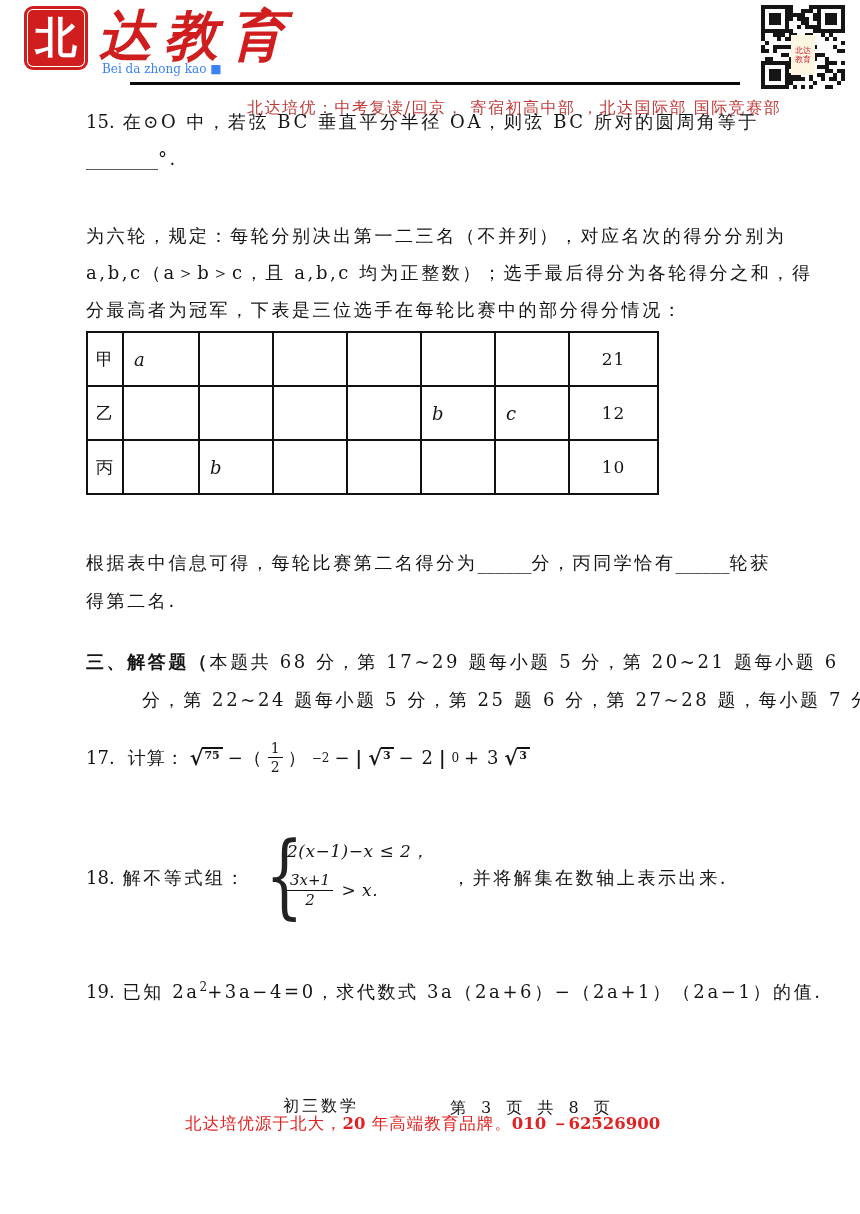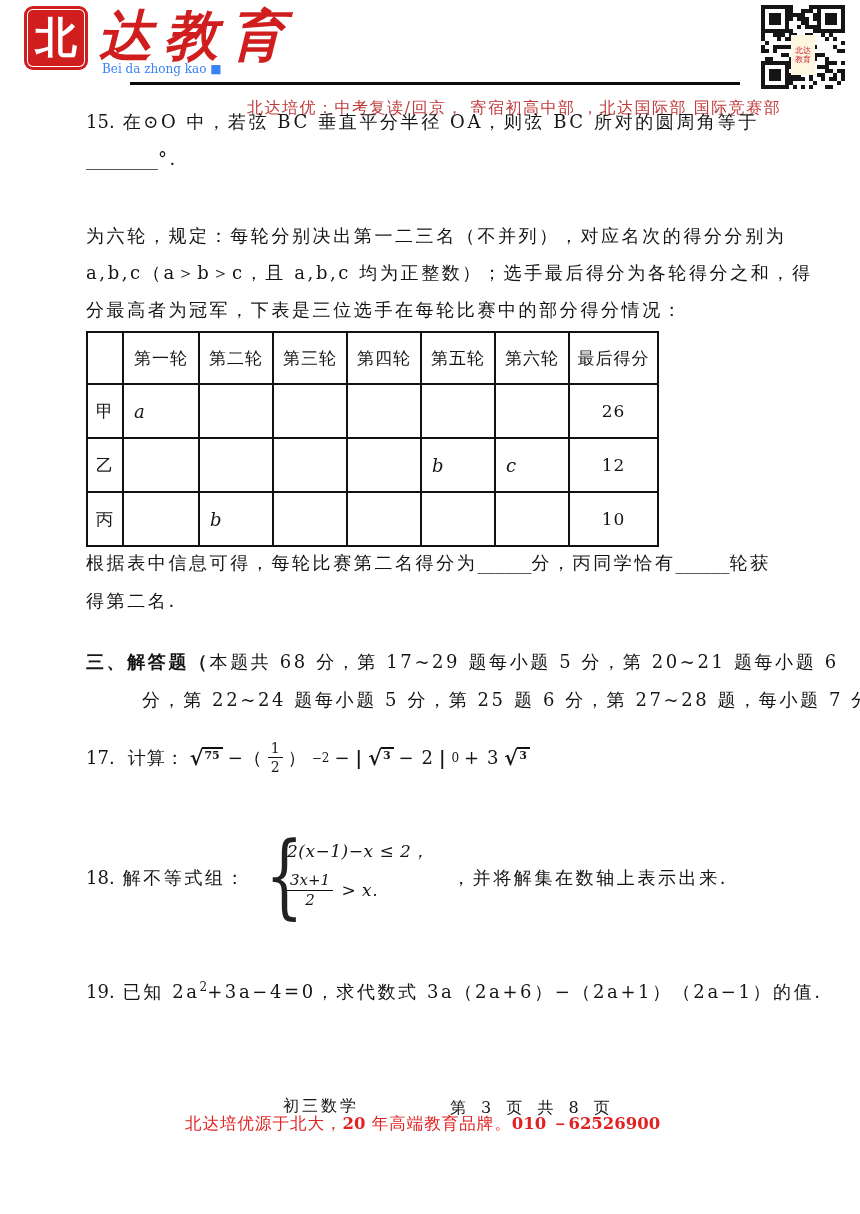--- a/index.html
+++ b/index.html
@@ -535,39 +535,29 @@
       <col style="width:36px">
         <col style="width:76px">
         <col style="width:74px">
         <col style="width:74px">
       <col style="width:74px">
         <col style="width:74px">
         <col style="width:74px">
         <col style="width:89px">
     </colgroup>
     <tbody>
-        <tr class="hdr">
-      <th></th>
-      <th>第一轮</th>
-      <th>第二轮</th>
-      <th>第三轮</th>
-      <th>第四轮</th>
-      <th>第五轮</th>
-      <th>第六轮</th>
-      <th>最后得分</th>
-    </tr>
     <tr class="data">
       <td>甲</td>
       <td class="v">a</td>
       <td></td>
       <td></td>
       <td></td>
       <td></td>
       <td></td>
-      <td>26</td>
+      <td>21</td>
     </tr>
     <tr class="data">
       <td>乙</td>
       <td></td>
       <td></td>
       <td></td>
       <td></td>
       <td class="v">b</td>
       <td class="v">c</td>
       <td>12</td>

